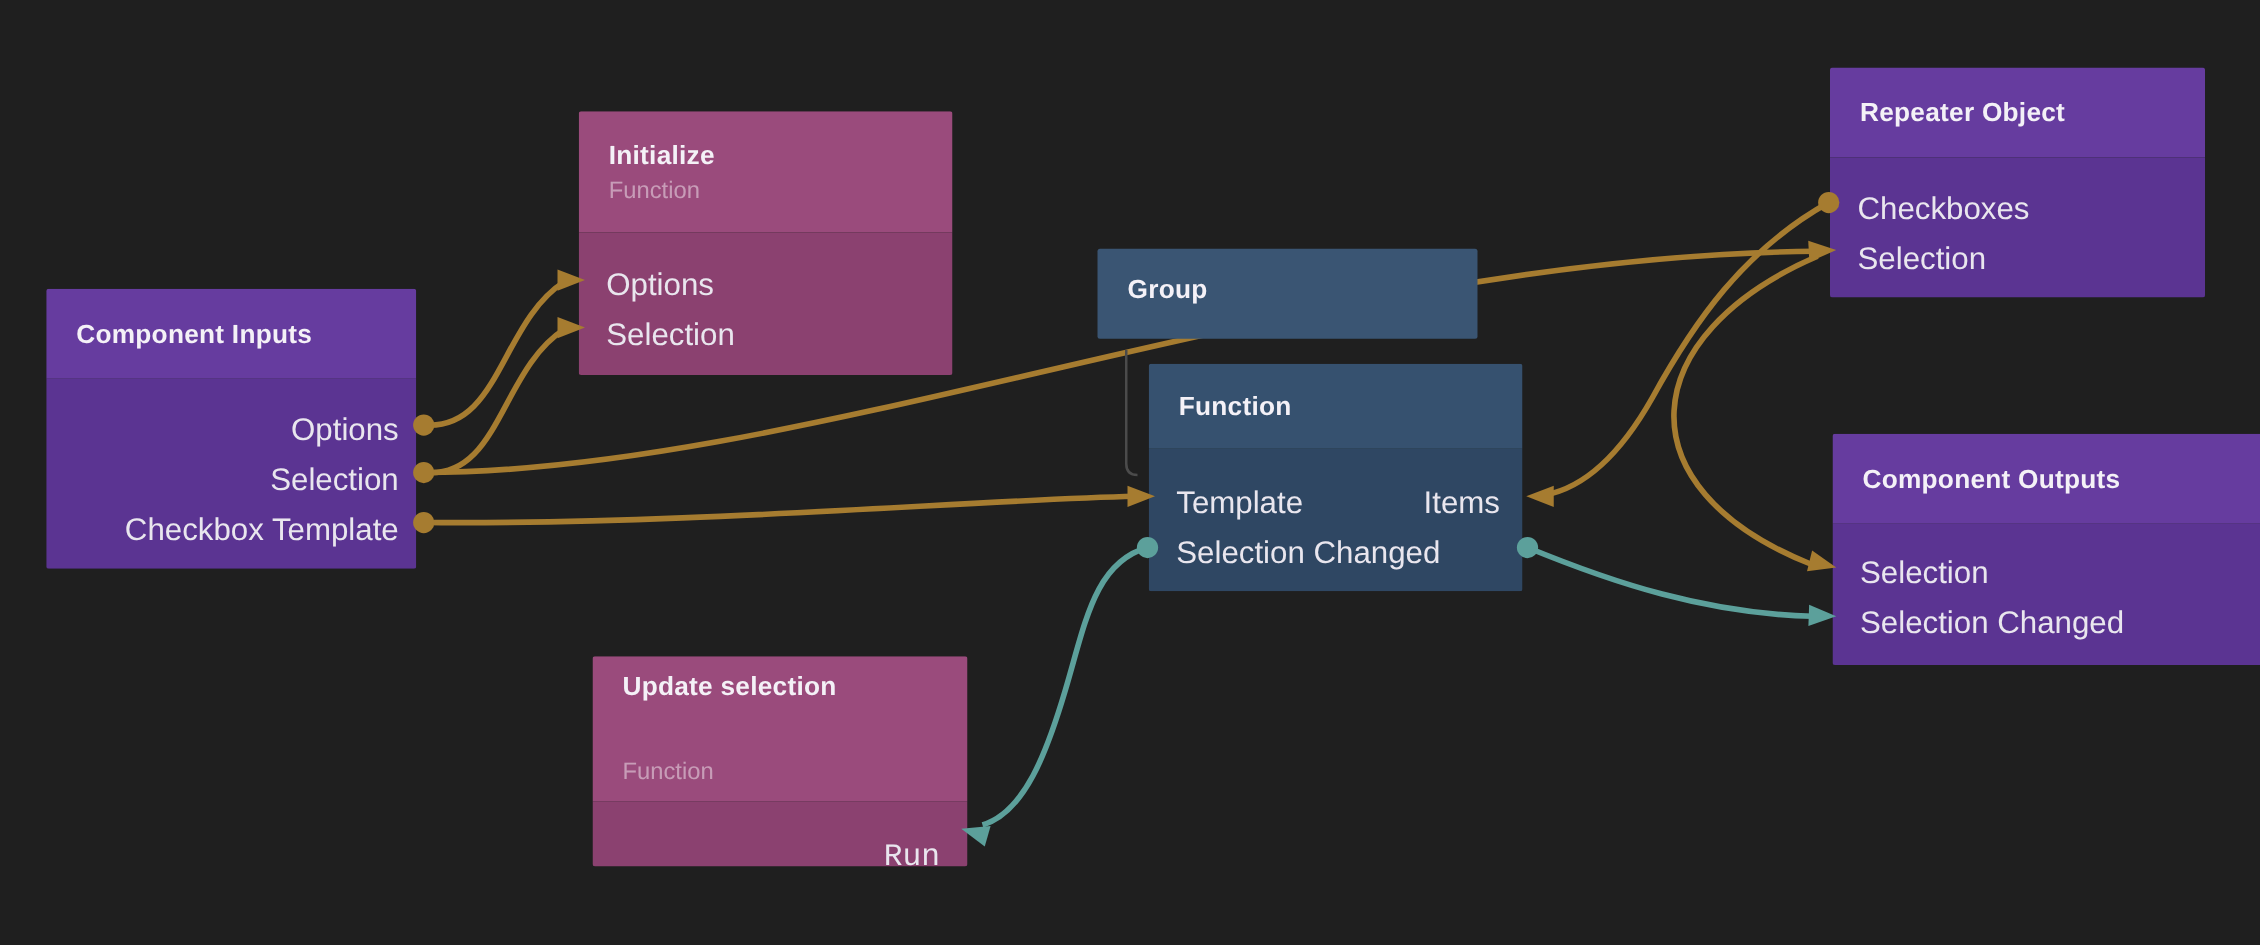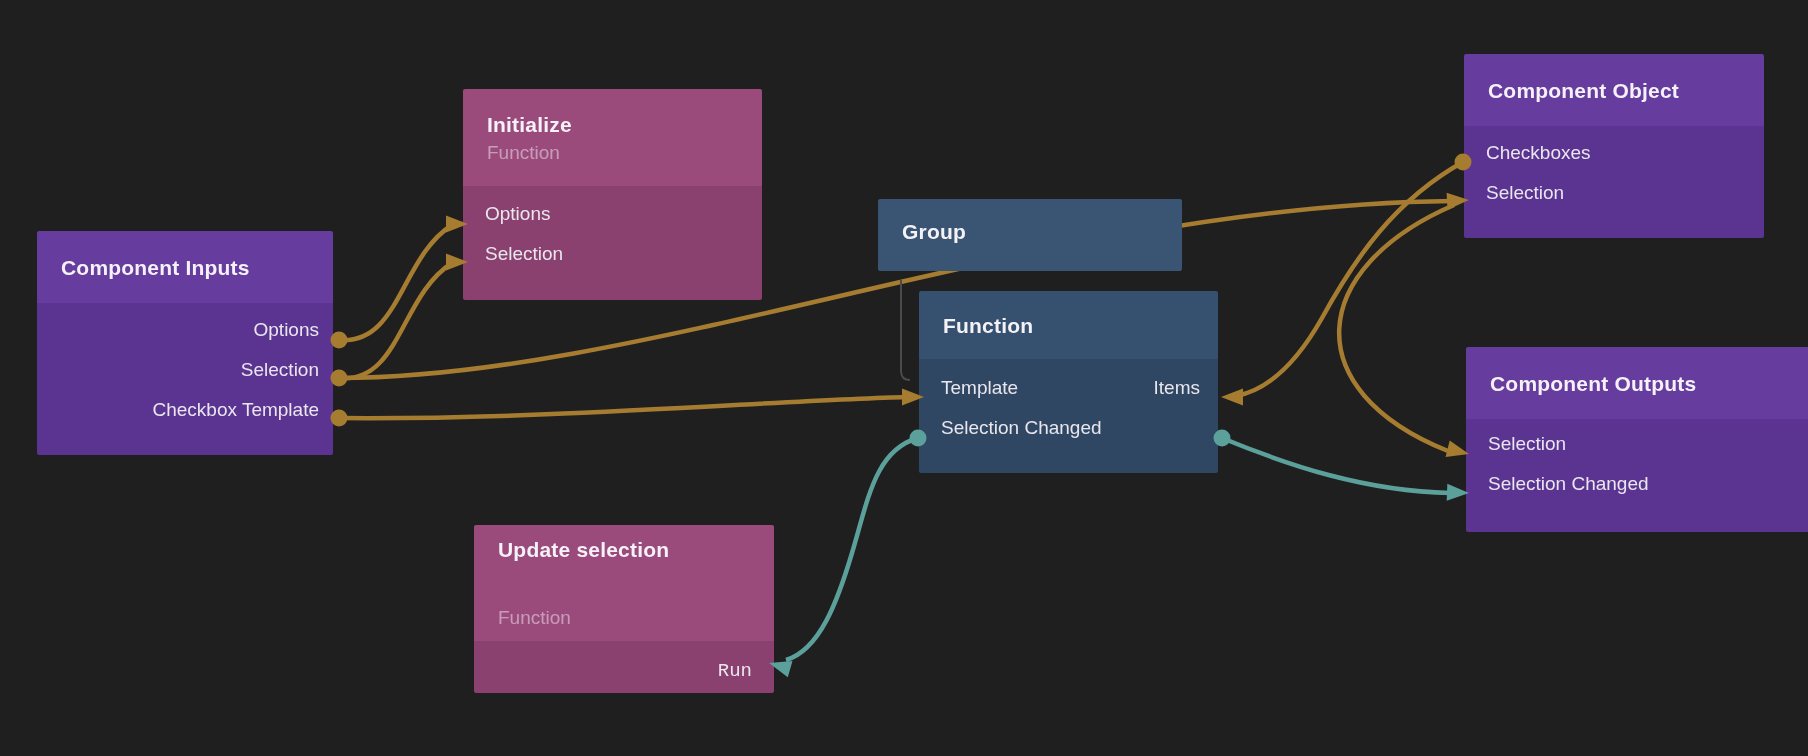--- a/index.html
+++ b/index.html
@@ -12,21 +12,21 @@
   svg.layer { position:absolute; left:0; top:0; z-index:1; pointer-events:none; }
   svg.layer.top { z-index:3; }
   .node { position:absolute; z-index:2; border-radius:2px; overflow:hidden; }
   .node .hdr {
     display:flex; flex-direction:column; justify-content:center;
     padding-left:24px;
   }
   .node .title { font-size:21px; font-weight:600; color:#f4f1f7; line-height:29px; letter-spacing:.2px; }
   .node .subtitle { font-size:19px; font-weight:400; color:rgba(255,255,255,.45); line-height:27px; }
   .node .body { }
-  .prow { height:40px; display:flex; align-items:flex-start; font-size:19px; color:#e9e6ee; }
+  .prow { height:40px; display:flex; align-items:flex-end; font-size:25px; color:#e9e6ee; }
   .prow .pl { padding-left:22px; }
   .prow .pr { margin-left:auto; padding-right:22px;font-family:Liberation Mono, monospace; }
   .prow .pr-tight { margin-left:auto; padding-right:14px; }
   .prow .pr-items { margin-left:auto; padding-right:18px; }
 
   
   .purple .hdr { background:#663c9f; }
   .purple .body { background:#5b3492; }
   
   .pink .hdr { background:#9a4b7c; }
@@ -140,21 +140,21 @@
     </div>
     <div class="body">
       <div class="prow">
           <span class="pr">Run</span>
         </div>
     </div>
   </div>
 
   <div class="node purple" id="n-component-object">
     <div class="hdr">
-      <div class="title">Component Object</div>
+      <div class="title">Repeater Object</div>
     </div>
     <div class="body">
       <div class="prow">
           <span class="pl">Checkboxes</span>
         </div>
       <div class="prow">
           <span class="pl">Selection</span>
         </div>
     </div>
   </div>

